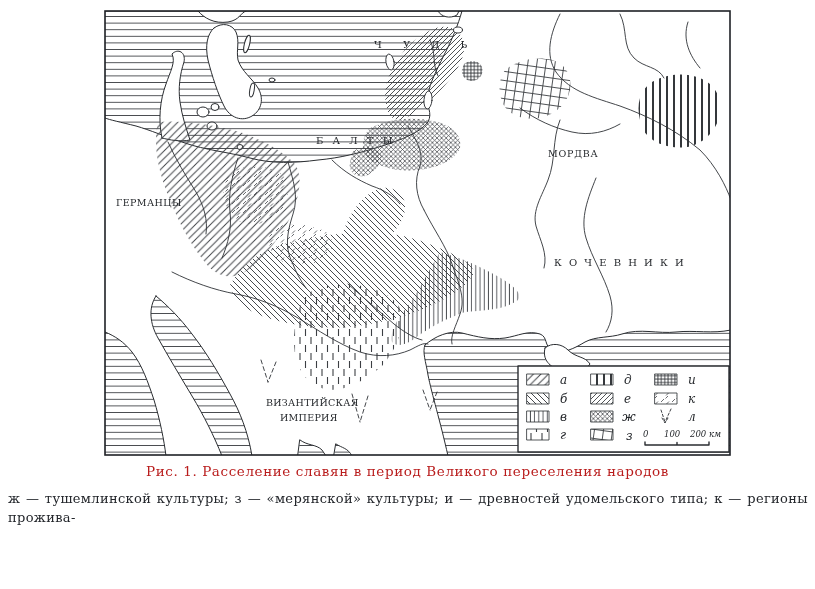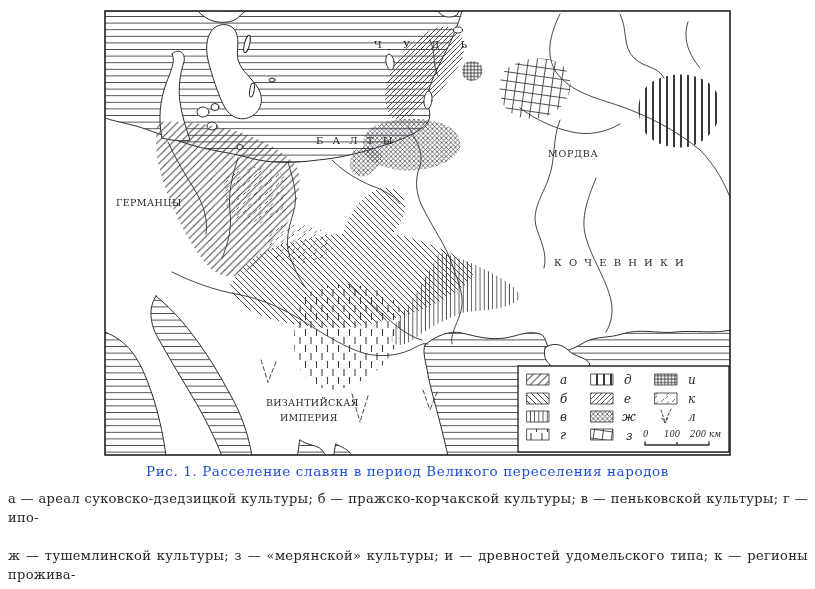--- a/index.html
+++ b/index.html
@@ -1,20 +1,20 @@
 <!DOCTYPE html>
 <html><head>
 <meta charset="utf-8">
 <style>
   * { margin:0; padding:0; box-sizing:border-box; }
   body { background:#ffffff; font-family:"DejaVu Serif", serif; }
   .page { position:relative; width:815px; height:589px; background:#ffffff; overflow:hidden; }
   .map-wrap { position:absolute; left:0; top:0; width:815px; height:460px;text-align:center; }
   .caption { position:absolute; left:0; top:463px; width:815px; text-align:center;
-             font-size:13.5px; letter-spacing:0.6px; color:#1d4ed8; }
+             font-size:13.5px; letter-spacing:0.6px; color:#b91c1c; }
   .desc { position:absolute; left:8px; top:489px; width:800px; font-size:13px;
           color:#23262b; letter-spacing:0.35px; line-height:19px; }
   .desc-line { text-align:justify; }
   .desc-line::after { content:""; display:inline-block; width:100%; height:0; }
   svg text { font-family:"DejaVu Serif", serif; fill:#25282c; }
   svg text.lgl { font-style:italic; }
 </style>
 </head>
 <body>
 
@@ -201,18 +201,17 @@
         </g>
       </g>
 
       <rect x="105" y="11" width="625" height="444" fill="none" stroke="#1e2126" stroke-width="1.6"></rect>
     </svg>
   </div>
 
   <div class="caption">Рис. 1. Расселение славян в период Великого переселения народов</div>
 
   <div class="desc">
-    <div class="desc-line">а — ареал суковско-дзедзицкой культуры; б — пражско-корчакской культуры; в — пеньковской культуры; г — ипо-</div>
     <div class="desc-line">ж — тушемлинской культуры; з — «мерянской» культуры; и — древностей удомельского типа; к — регионы прожива-</div>
 
   </div>
 
 </div>
 
 </body></html>

